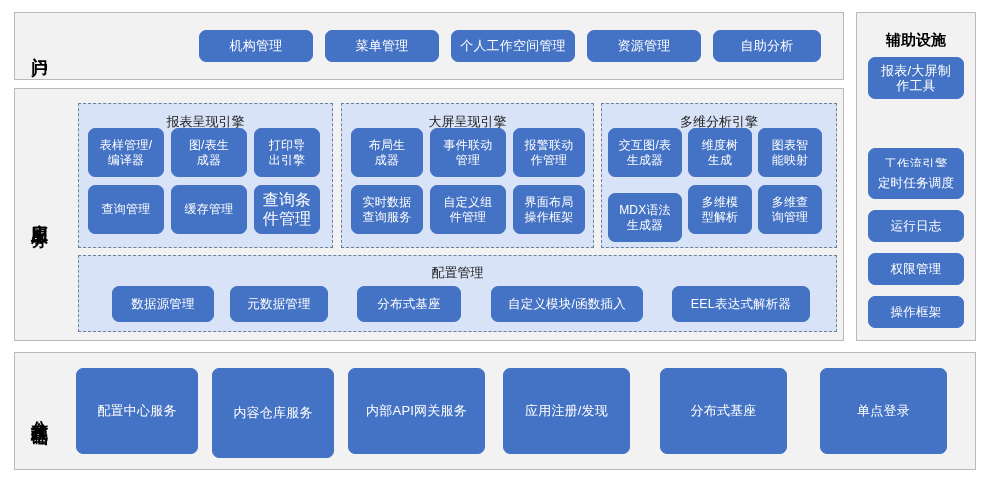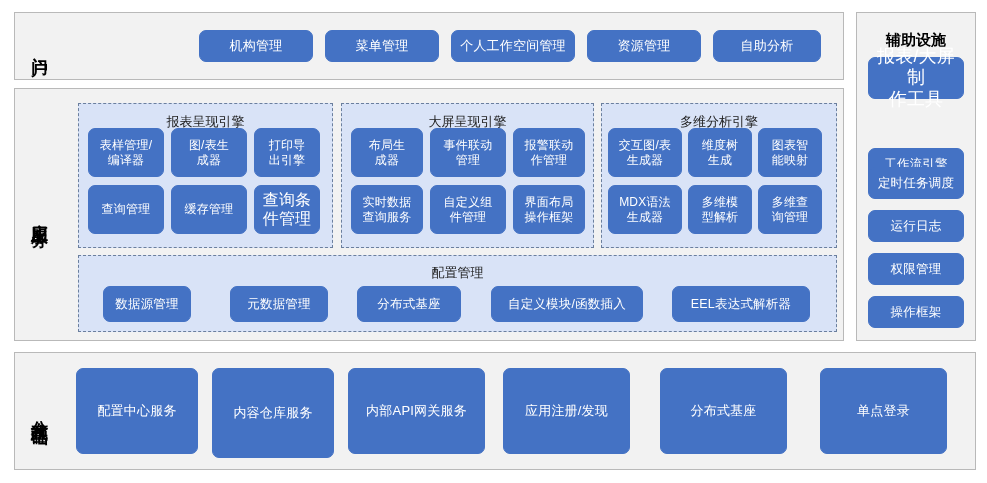--- a/index.html
+++ b/index.html
@@ -140,40 +140,40 @@
 
   <div class="engine" style="left:601px; top:103px; width:236px; height:145px;">
     <div class="engine-title" style="top:9px;">多维分析引擎</div>
   </div>
   <div class="node" style="position:absolute; left:608px; top:128px; width:74px; height:49px; font-size:12px; white-space:pre-line;">交互图/表
 生成器</div>
   <div class="node" style="position:absolute; left:688px; top:128px; width:64px; height:49px; font-size:12px; white-space:pre-line;">维度树
 生成</div>
   <div class="node" style="position:absolute; left:758px; top:128px; width:64px; height:49px; font-size:12px; white-space:pre-line;text-align:center;">图表智
 能映射</div>
-  <div class="node" style="position:absolute; left:608px; top:185px; width:74px; height:49px; font-size:12px; white-space:pre-line;">MDX语法
+  <div class="node" style="position:absolute; left:608px; top:193px; width:74px; height:49px; font-size:12px; white-space:pre-line;">MDX语法
 生成器</div>
   <div class="node" style="position:absolute; left:688px; top:185px; width:64px; height:49px; font-size:12px; white-space:pre-line;">多维模
 型解析</div>
   <div class="node" style="position:absolute; left:758px; top:185px; width:64px; height:49px; font-size:12px; white-space:pre-line;">多维查
 询管理</div>
 
   <div class="engine" style="left:78px; top:255px; width:759px; height:77px;">
     <div class="engine-title" style="top:8px;">配置管理</div>
   </div>
-  <div class="node" style="position:absolute; left:103px; top:286px; width:88px; height:36px; font-size:12.5px;">数据源管理</div>
+  <div class="node" style="position:absolute; left:112px; top:286px; width:102px; height:36px; font-size:12.5px;">数据源管理</div>
   <div class="node" style="position:absolute; left:230px; top:286px; width:98px; height:36px; font-size:12.5px;">元数据管理</div>
   <div class="node" style="position:absolute; left:357px; top:286px; width:104px; height:36px; font-size:12.5px;">分布式基座</div>
   <div class="node" style="position:absolute; left:491px; top:286px; width:152px; height:36px; font-size:12.5px;">自定义模块/函数插入</div>
   <div class="node" style="position:absolute; left:672px; top:286px; width:138px; height:36px; font-size:12.5px;">EEL表达式解析器</div>
 
   <div class="aside" style="left:856px; top:12px; width:120px; height:329px;">
     <div class="aside-title" style="top:18px;">辅助设施</div>
   </div>
-  <div class="node" style="position:absolute; left:868px; top:57px; width:96px; height:42px; font-size:18px; white-space:pre-line;">报表/大屏制
+  <div class="node" style="position:absolute; left:868px; top:57px; width:96px; height:42px; font-size:13px; white-space:pre-line;">报表/大屏制
 作工具</div>
   <div class="node" style="position:absolute; left:868px; top:148px; width:96px; height:32px; font-size:12.5px;">工作流引擎</div>
   <div class="node" style="position:absolute; left:868px; top:167px; width:96px; height:32px; font-size:12.5px;">定时任务调度</div>
   <div class="node" style="position:absolute; left:868px; top:210px; width:96px; height:32px; font-size:12.5px;">运行日志</div>
   <div class="node" style="position:absolute; left:868px; top:253px; width:96px; height:32px; font-size:12.5px;">权限管理</div>
   <div class="node" style="position:absolute; left:868px; top:296px; width:96px; height:32px; font-size:12.5px;">操作框架</div>
 
   <div class="band" style="left:14px; top:352px; width:962px; height:118px;"></div>
   <div class="band-label vtext" style="left:22px; top:360px; width:34px; height:102px; font-size:17px;">分布式基础</div>
 

